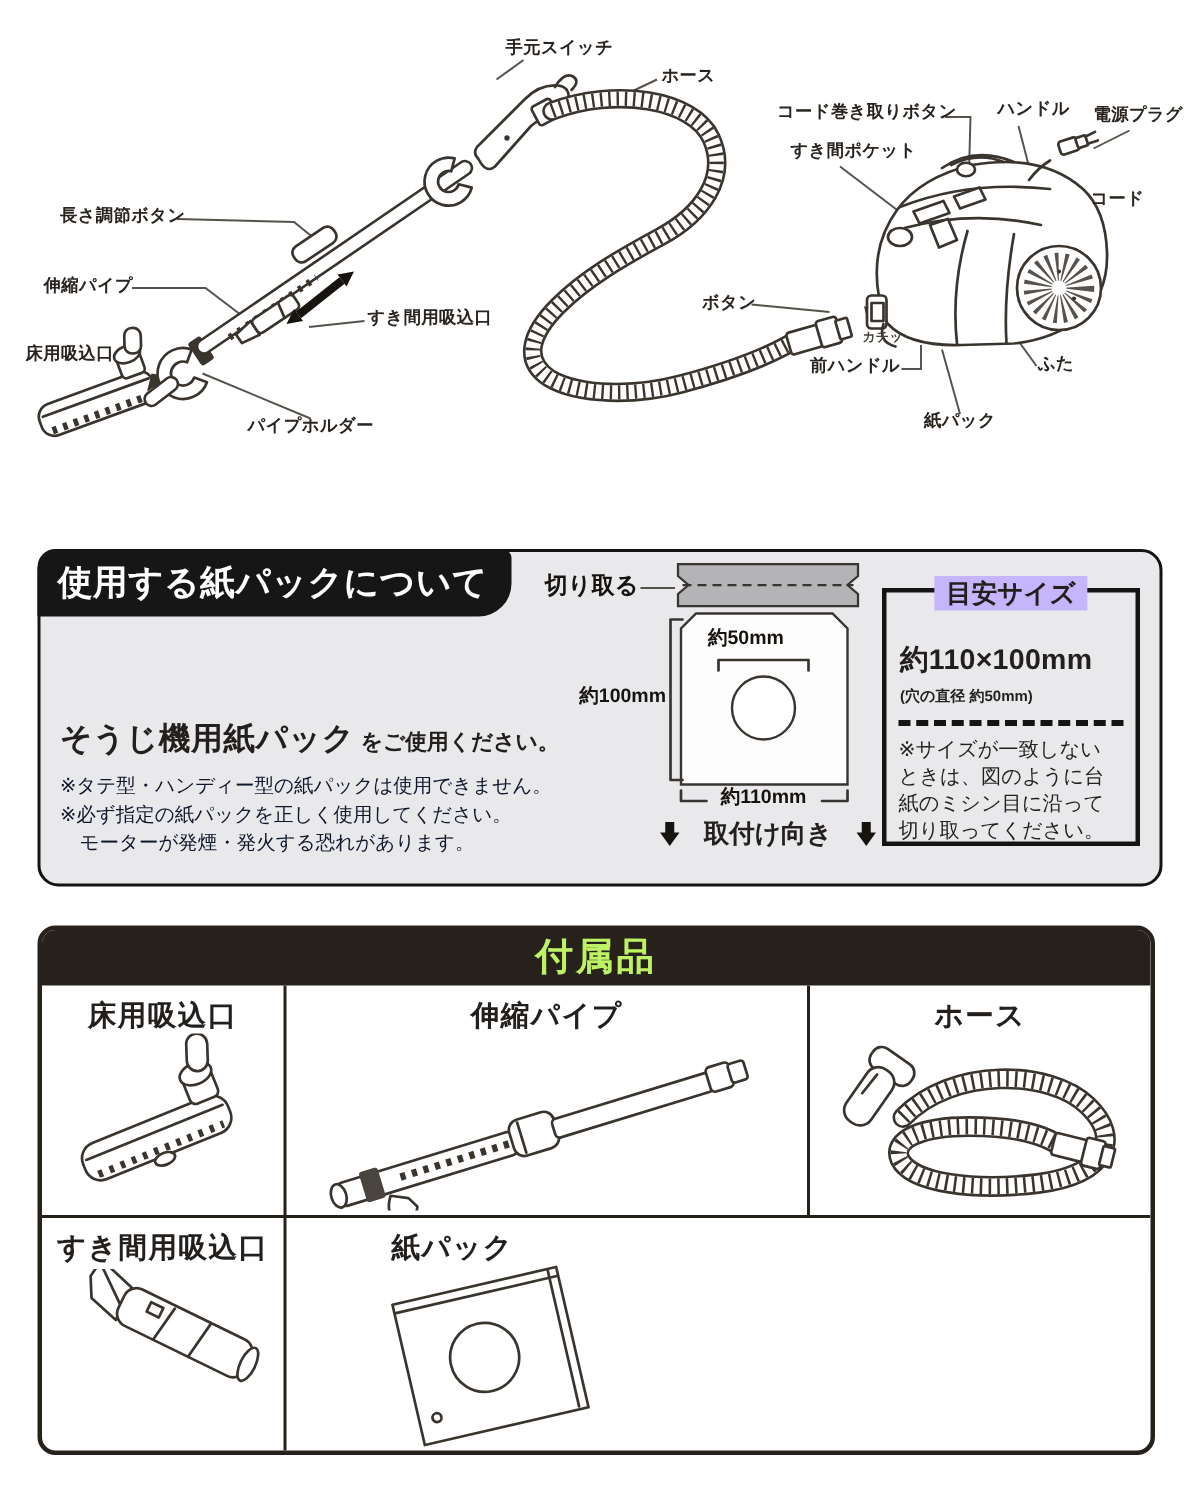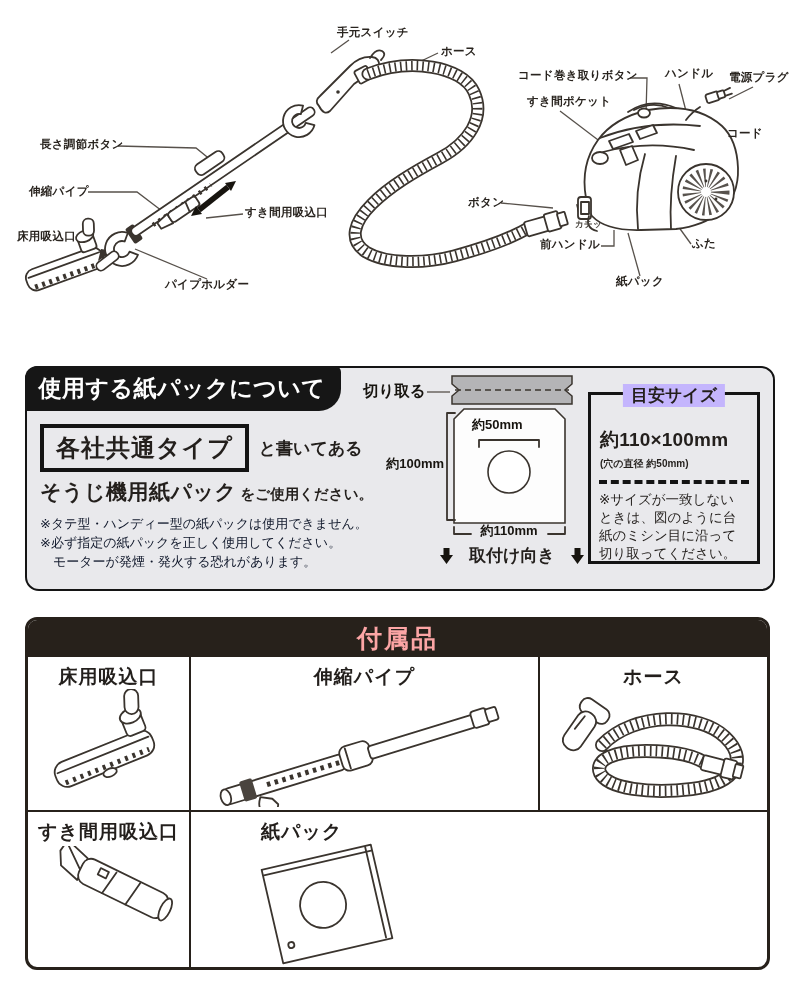--- a/index.html
+++ b/index.html
@@ -42,21 +42,21 @@
   .sg-title{position:absolute;left:50%;top:-11px;transform:translateX(-50%);
             background:#c4b5fd;padding:0 8px;font-size:17px;font-weight:800;white-space:nowrap;}
   .sg-size{margin:32px 0 0 9px;font-size:19px;font-weight:700;letter-spacing:.2px;}
   .sg-hole{margin:4px 0 0 9px;font-size:10px;font-weight:700;}
   .sg-sep{margin:9px 8px 7px 8px;border-top:4px dashed #141414;}
   .sg-note{margin:0 0 0 8px;font-size:13.5px;font-weight:500;line-height:1.34;white-space:pre-line;}
 
   
   .acc{position:absolute;left:25px;top:617px;width:745px;height:353px;
        border:3px solid #27211b;border-radius:12px;overflow:hidden;background:#fff;box-sizing:border-box;}
-  .acc-header{height:37px;background:#27211b;color:#fca5a5;font-size:25px;font-weight:800;
+  .acc-header{height:37px;background:#27211b;color:#bef264;font-size:25px;font-weight:800;
               text-align:center;line-height:36px;letter-spacing:2px;}
   .acc-row1{display:flex;height:153px;border-bottom:2.5px solid #27211b;}
   .acc-row2{display:flex;height:160px;}
   .cell{position:relative;box-sizing:border-box;}
   .c-br{border-right:2.5px solid #27211b;}
   .w1{width:163px;} .w2{width:349px;} .wf{flex:1;}
   .cell-label{margin-top:7px;text-align:center;font-size:19px;font-weight:800;letter-spacing:1px;}
   .cell-label.left{text-align:left;padding-left:70px;}
   .cell svg{position:absolute;}
 
@@ -217,24 +217,20 @@
     <div class="dlabel" style="left:468px;top:197px">ボタン</div>
     <div class="dlabel tiny" style="left:575px;top:220px">カチッ</div>
     <div class="dlabel" style="left:540px;top:239px">前ハンドル</div>
     <div class="dlabel" style="left:692px;top:238px">ふた</div>
     <div class="dlabel" style="left:616px;top:276px">紙パック</div>
   </div>
 
   <div class="packsec">
     <div class="packsec-header">使用する紙パックについて</div>
 
-    <div class="typerow">
-      <span class="typebox">各社共通タイプ</span>
-      <span class="typesuffix">と書いてある</span>
-    </div>
     <div class="userow">
       <span class="usebold">そうじ機用紙パック</span>
       <span class="usesuffix">をご使用ください。</span>
     </div>
     <div class="notes">※タテ型・ハンディー型の紙パックは使用できません。
 ※必ず指定の紙パックを正しく使用してください。
 　モーターが発煙・発火する恐れがあります。</div>
 
     <svg class="packsvg" width="250" height="215" viewBox="0 0 250 215">
       <line class="ld" x1="70" y1="24" x2="93" y2="24"></line>

